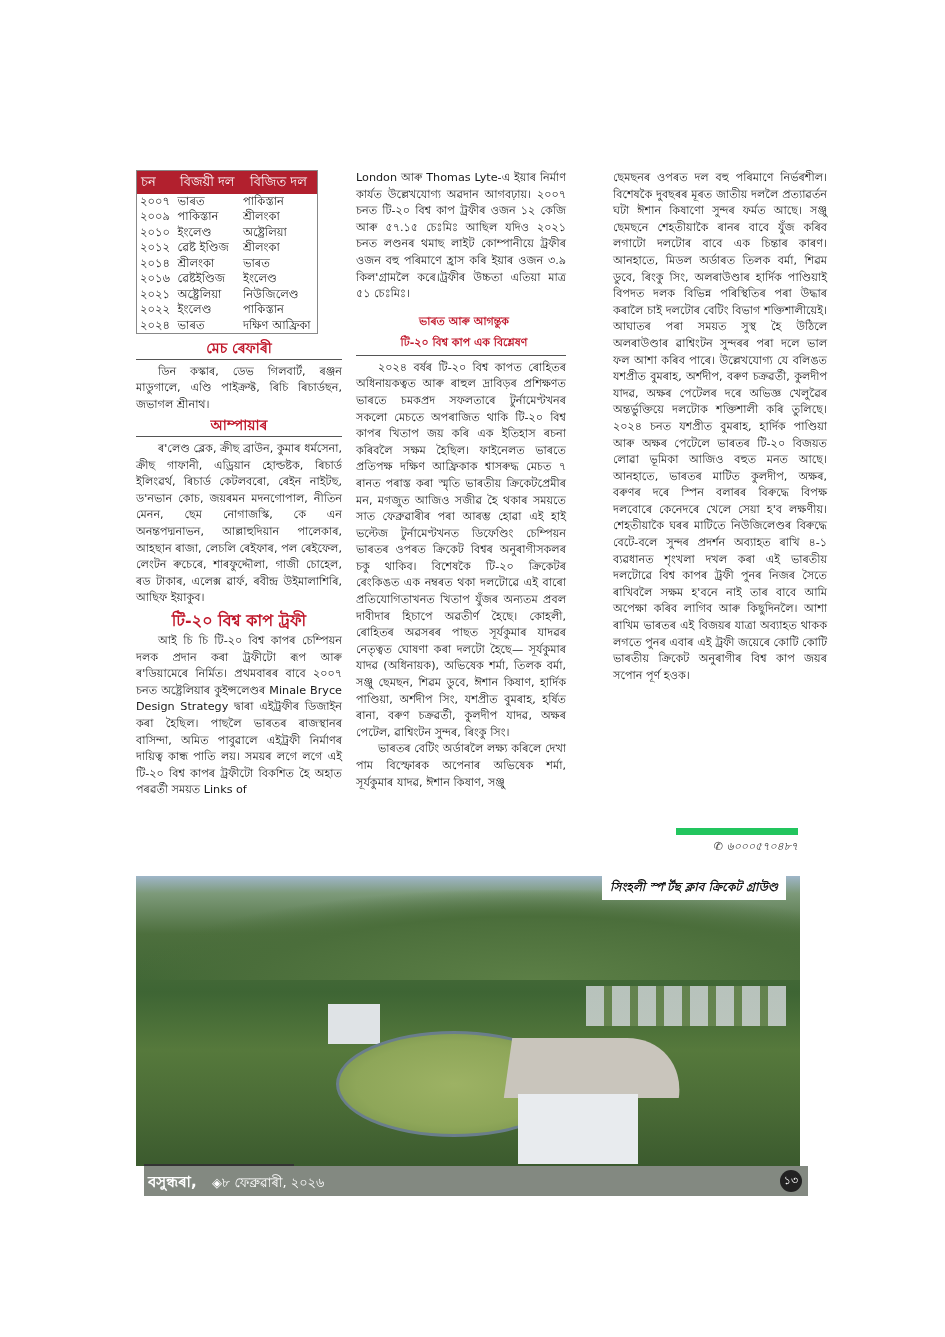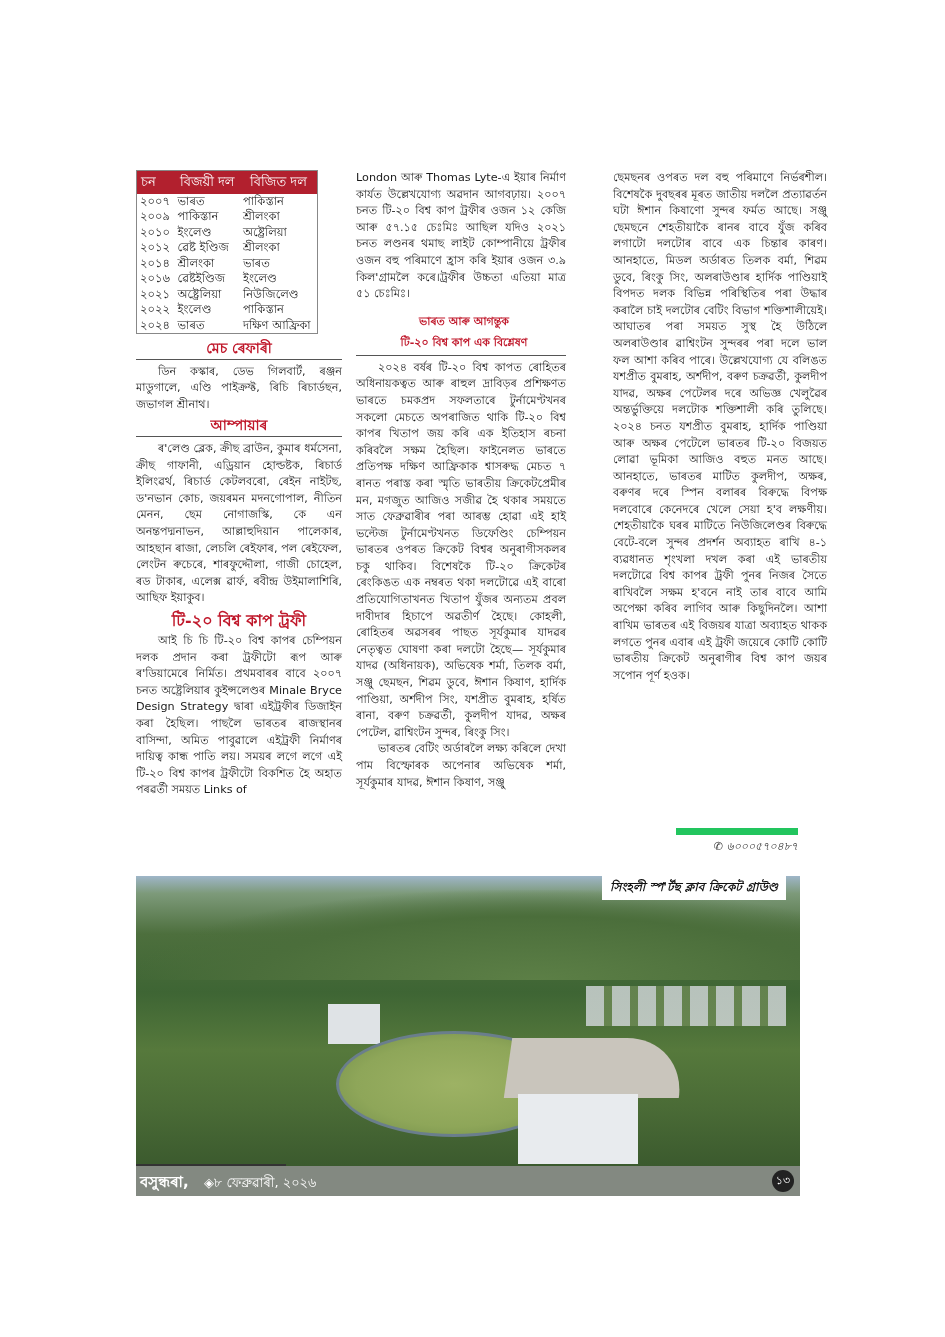--- a/index.html
+++ b/index.html
@@ -34,21 +34,21 @@
                    background: radial-gradient(ellipse at center, #9db264 0%, #8ea659 60%, #6f8b47 100%);
                    border: 3px solid #6a7e8c; }
   .photo .roof { position: absolute; left: 372px; top: 162px; width: 175px; height: 60px;
                  background: #c9c5bc; border-radius: 0 60px 0 0; transform: skewX(-8deg); }
   .photo .building { position: absolute; left: 382px; top: 218px; width: 120px; height: 70px; background: #e8ebee; }
   .photo .stand { position: absolute; left: 192px; top: 128px; width: 52px; height: 40px; background: #dfe3e6; }
   .photo .town { position: absolute; left: 450px; top: 110px; width: 200px; height: 40px;
                  background: repeating-linear-gradient(90deg, #d6dade 0 18px, #6d8a55 18px 26px); opacity: .8; }
   .caption { position: absolute; right: 14px; top: 0; background: #fff; padding: 2px 8px;
              font-size: 12px; font-style: italic; font-weight: bold; color: #111; }
-  .footer { position: absolute; left: 136px; top: 1166px; width: 664px; height: 30px;
+  .footer { position: absolute; left: 144px; top: 1166px; width: 664px; height: 30px;
             background: rgba(30,40,25,0.55); color: #fff; }
   .footer .brand { position: absolute; left: 4px; top: 4px; font-size: 15px; font-weight: bold; }
   .footer .date { font-size: 13px; font-weight: normal; margin-left: 10px; }
   .footer .pageno { position: absolute; right: 6px; top: 4px; width: 22px; height: 22px; border-radius: 50%;
                     background: #222; color: #fff; font-size: 11px; line-height: 22px; text-align: center; }
   .footer .line { position: absolute; left: 0; top: -2px; width: 150px; height: 2px; background: #333; }
 </style>
 </head>
 <body>
 

